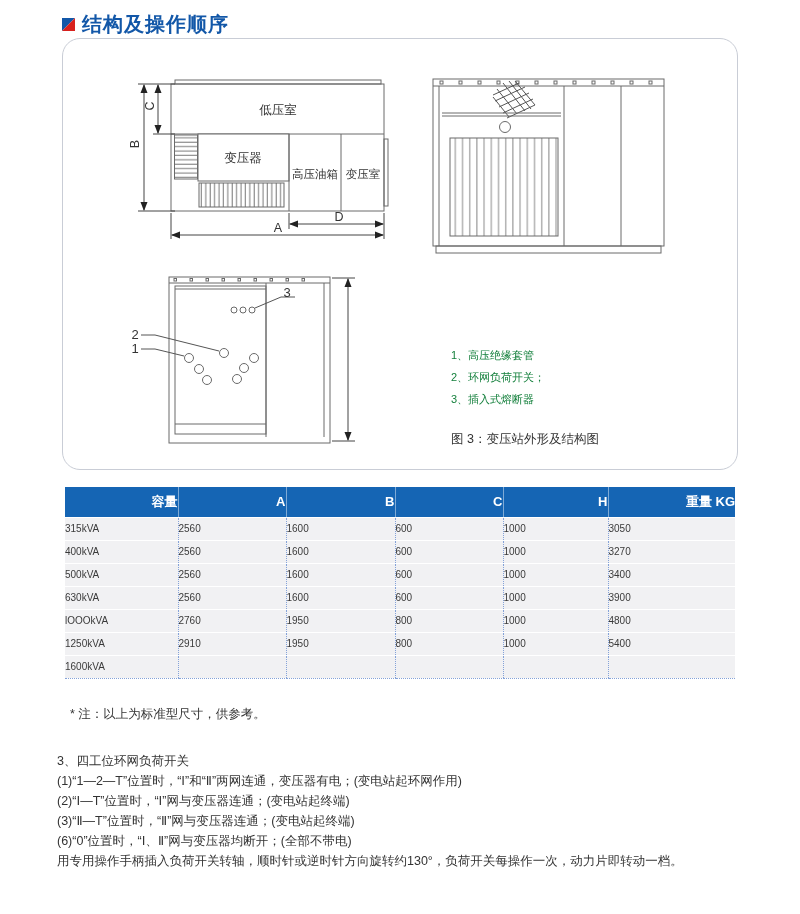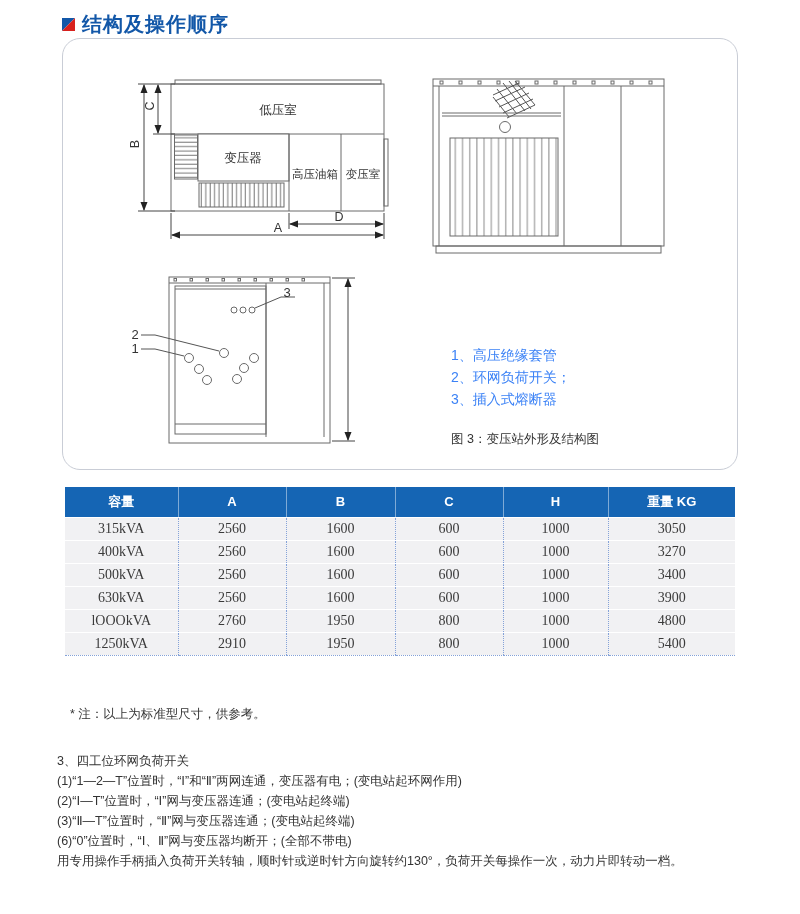--- a/index.html
+++ b/index.html
@@ -12,32 +12,32 @@
   .hdr-icon { width:13px; height:13px; position:relative; flex:0 0 auto; }
   .hdr-icon .tri-b { position:absolute; left:0; top:0; width:0; height:0;
     border-top:13px solid #1257a8; border-right:13px solid transparent; }
   .hdr-icon .tri-r { position:absolute; left:0; top:0; width:0; height:0;
     border-bottom:13px solid #d8211d; border-left:13px solid transparent; }
   .hdr-title { font-size:20px; font-weight:bold; color:#1257a8; letter-spacing:1px; }
 
   
   .panel { position:absolute; left:62px; top:38px; width:676px; height:432px;
     border:1px solid #c9cdd6; border-radius:18px; background:#fff; }
-  .legend { position:absolute; left:388px; top:305px; font-size:14px; color:#3b82f6; line-height:22px; }
+  .legend { position:absolute; left:388px; top:305px; font-size:11px; color:#15803d; line-height:22px; }
   .caption { position:absolute; left:388px; top:392px; font-size:12.5px; color:#333; }
   svg text { font-family:"Liberation Sans","DejaVu Sans",sans-serif; fill:#333; }
 
   
   .spec-table { position:absolute; left:65px; top:487px; width:670px;
     border-collapse:collapse; table-layout:fixed; }
   .spec-table th { background:#1565b4; color:#ffffff; font-size:13px; font-weight:bold;
-    height:30px; text-align:center; }
+    height:30px; text-align:right; }
   .spec-table th + th { border-left:1px solid rgba(255,255,255,0.45); }
-  .spec-table td { background:#f1f1f3; color:#3a3a3a; font-size:14px; height:23px;
-    text-align:center; border-bottom:1px dotted #84a2d8; border-top:1px solid #ffffff;font-family:Liberation Serif, serif; }
+  .spec-table td { background:#f1f1f3; color:#3a3a3a; font-size:10px; height:23px;
+    border-bottom:1px dotted #84a2d8; border-top:1px solid #ffffff; }
   .spec-table td + td { border-left:1px dotted #84a2d8; }
 
   .note { position:absolute; left:70px; top:706px; font-size:12.5px; color:#333; }
 
   .bodytext { position:absolute; left:57px; top:751px; width:692px;
     font-size:12.5px; color:#333; line-height:20px; }
 </style>
 </head>
 <body>
 
@@ -268,20 +268,28 @@
         <td>4800</td>
       </tr>
       <tr>
         <td>1250kVA</td>
         <td>2910</td>
         <td>1950</td>
         <td>800</td>
         <td>1000</td>
         <td>5400</td>
       </tr>
+      <tr>
+        <td>1600kVA</td>
+        <td></td>
+        <td></td>
+        <td></td>
+        <td></td>
+        <td></td>
+      </tr>
     </tbody>
   </table>
 
   <div class="note">* 注：以上为标准型尺寸，供参考。</div>
 
   <div class="bodytext">
     <div>3、四工位环网负荷开关</div>
     <div>(1)“1—2—T”位置时，“Ⅰ”和“Ⅱ”两网连通，变压器有电；(变电站起环网作用)</div>
     <div>(2)“Ⅰ—T”位置时，“Ⅰ”网与变压器连通；(变电站起终端)</div>
     <div>(3)“Ⅱ—T”位置时，“Ⅱ”网与变压器连通；(变电站起终端)</div>

